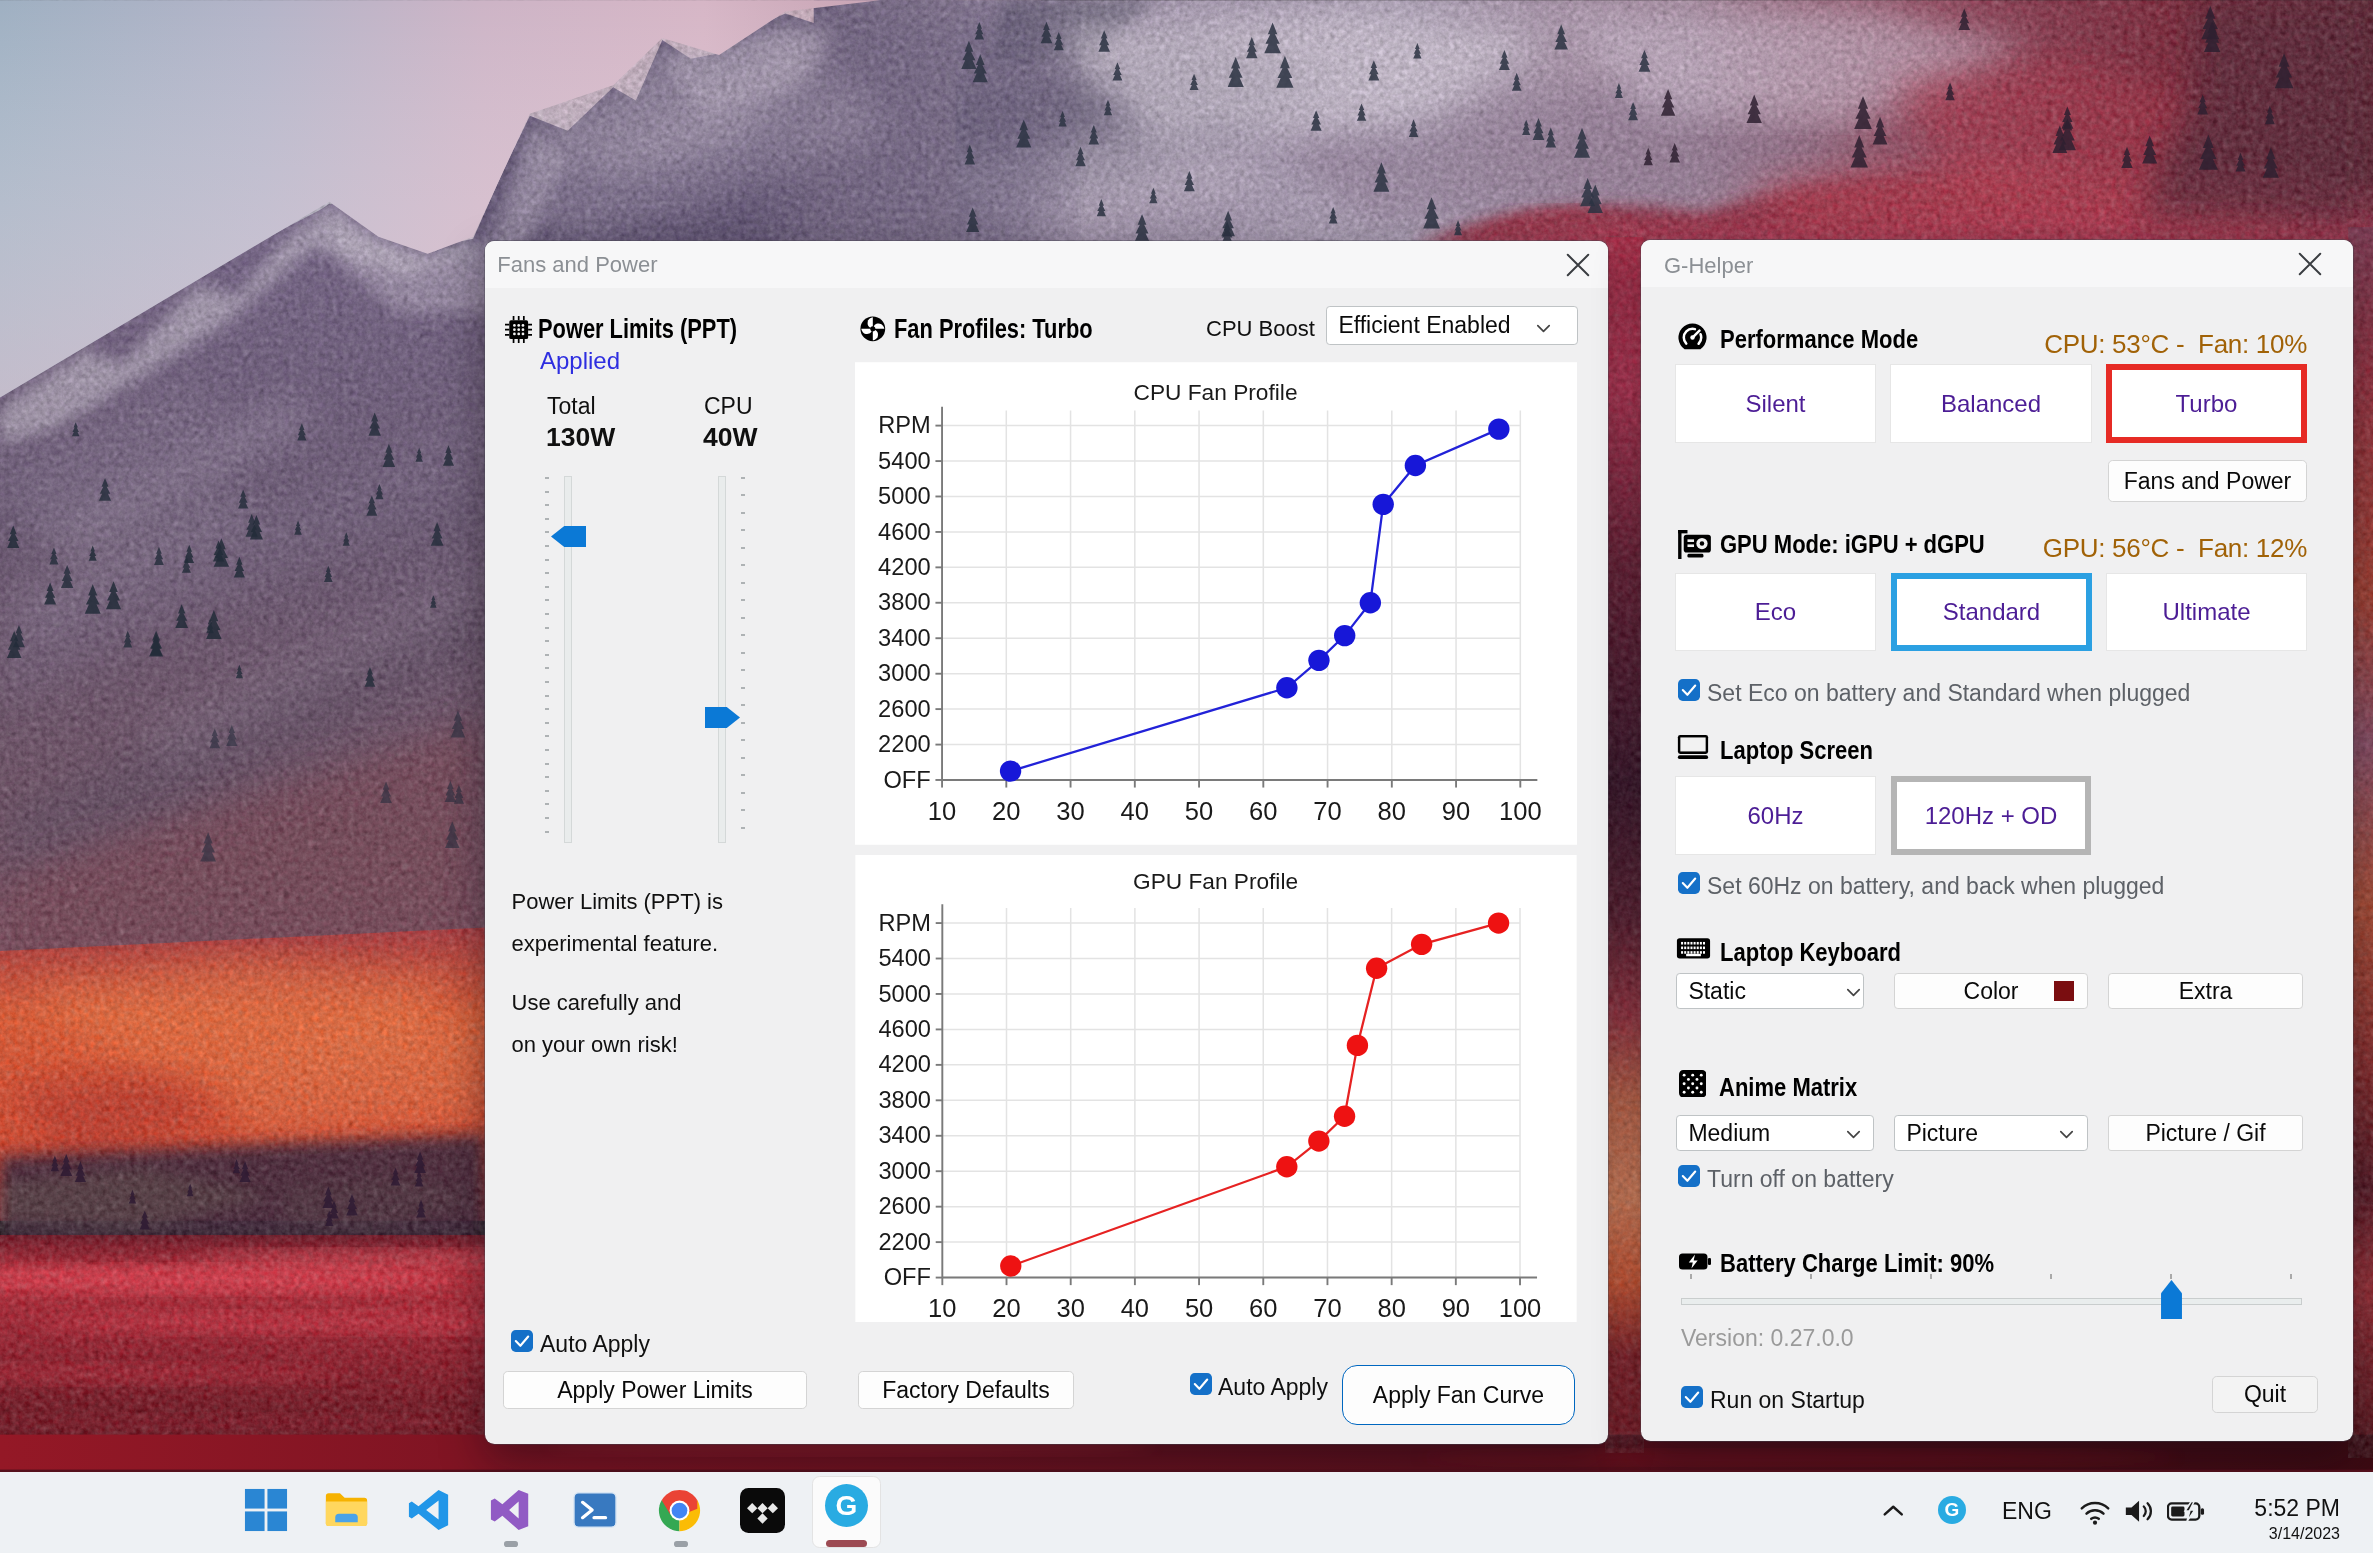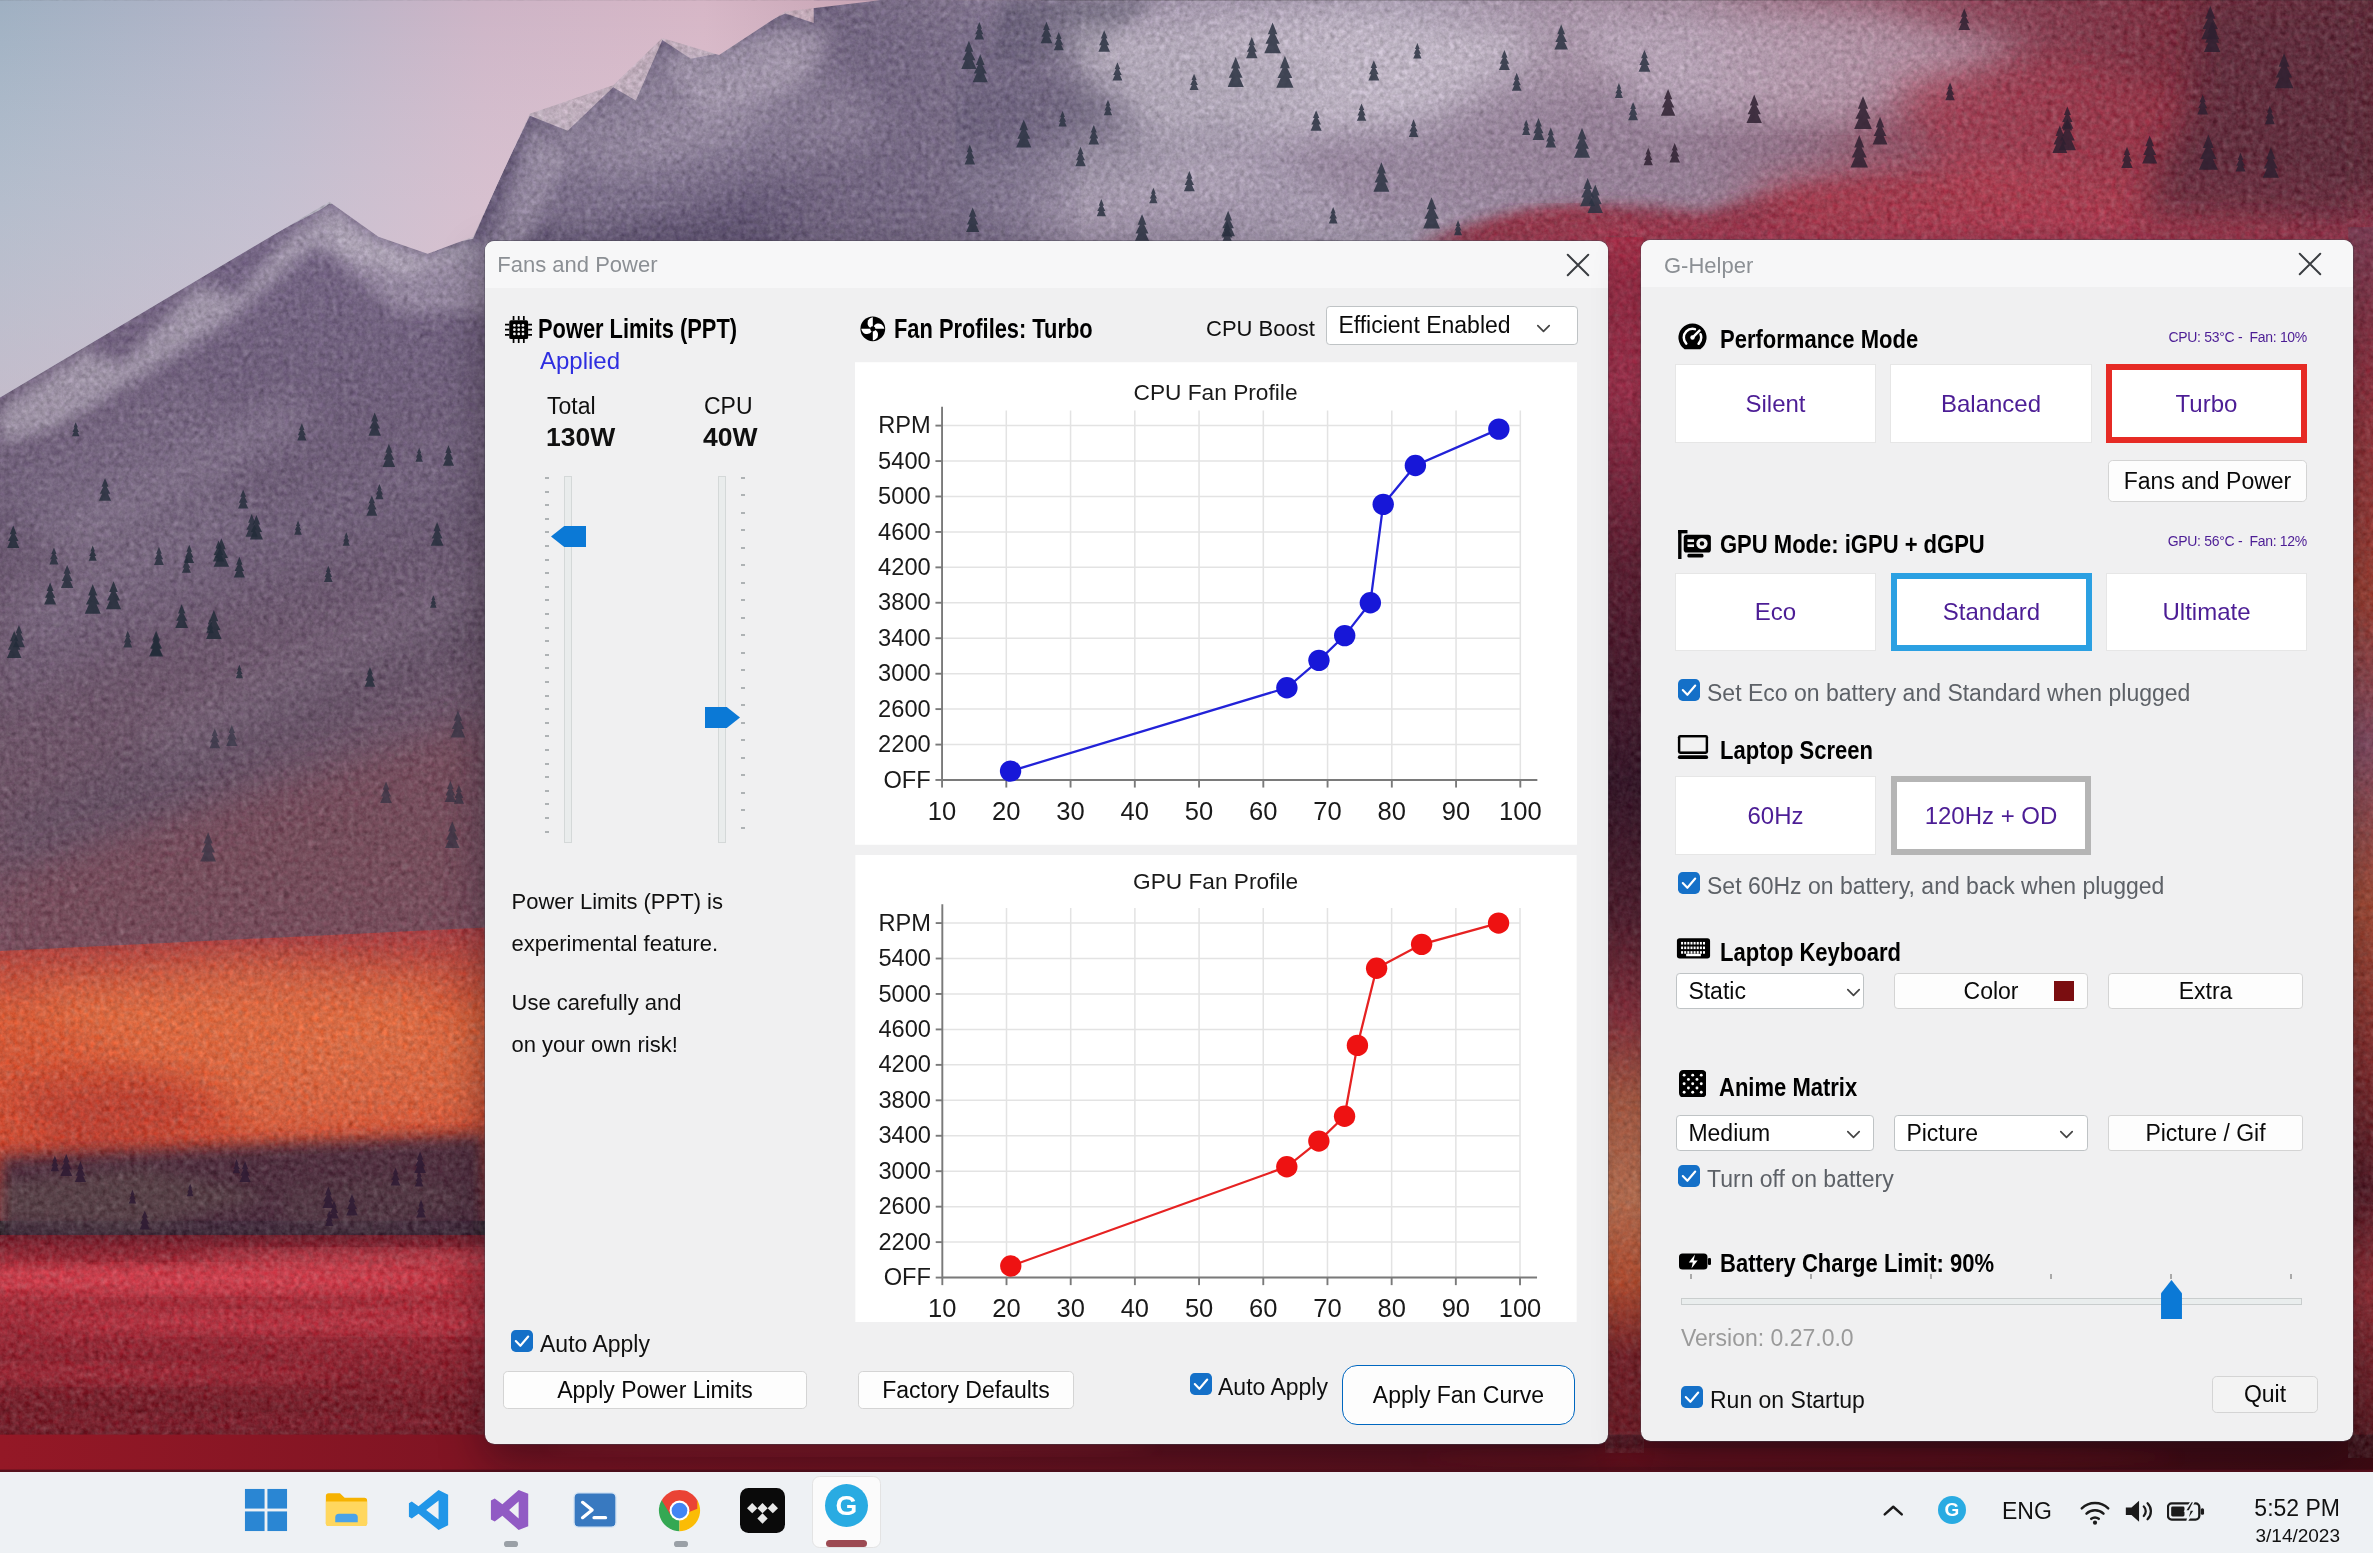--- a/index.html
+++ b/index.html
@@ -10,21 +10,21 @@
 .hdr{position:absolute;font-weight:bold;font-size:25.6px;color:#000;white-space:nowrap;transform:scaleX(.86);transform-origin:0 0}
 .hdrL{position:absolute;font-weight:bold;font-size:28px;color:#000;white-space:nowrap;transform:scaleX(.78);transform-origin:0 0}
 .t{position:absolute;font-size:23px;color:#101010;white-space:nowrap}
 .g{color:#5d6167}
 .b{position:absolute;display:flex;align-items:center;justify-content:center;background:#fff;
  border:0.9px solid #e6e6e6;font-size:24px;color:#4c1d95;white-space:nowrap}
 .b2{position:absolute;display:flex;align-items:center;justify-content:center;background:#fdfdfd;
  border:0.9px solid #d4d4d4;border-radius:4.7px;font-size:23px;color:#0a0a0a;white-space:nowrap}
 .sel{position:absolute;background:#fff;border:0.9px solid #bfc3c5;border-radius:3.8px;font-size:23px;
  color:#0a0a0a;display:flex;align-items:center;padding-left:11.4px;white-space:nowrap}
-.tmp{position:absolute;font-size:14px;letter-spacing:-0.3px;color:#4c1d95;white-space:nowrap}
+.tmp{position:absolute;font-size:26px;letter-spacing:-0.3px;color:#a16207;white-space:nowrap}
 </style></head><body>
 <svg class="abs" style="left:0;top:0" width="2373" height="1554" viewBox="0 0 2508 1642">
     <defs>
 <linearGradient id="sky" x1="0" y1="0" x2="1" y2="0">
  <stop offset="0" stop-color="#9fb0c2"></stop>
         <stop offset=".3" stop-color="#b4b4c8"></stop>
  <stop offset=".55" stop-color="#cdb4c6"></stop>
         <stop offset=".8" stop-color="#d6b6c6"></stop>
  <stop offset="1" stop-color="#c8a4b4"></stop>
       </linearGradient>
@@ -1015,13 +1015,13 @@
       <path d="M26 5.5 a12 12 0 0 1 0 17"></path>
     </g>
   </svg>
 <svg class="abs" style="left:2167px;top:1500px" width="38" height="23" viewBox="0 0 40 24">
 <rect x="1" y="3.5" width="33" height="17" rx="4" fill="none" stroke="#1b1b1b" stroke-width="2.4"></rect>
 <rect x="35.5" y="8.5" width="3.5" height="7" rx="1.6" fill="#1b1b1b"></rect>
 <rect x="4.4" y="6.8" width="14" height="10.4" rx="1.5" fill="#1b1b1b"></rect>
 <path d="M25.5 1.5 l-6.5 10 h5 l-3 11 8 -12 h-5 l4.5 -9 Z" fill="#1b1b1b" stroke="#eef1f4" stroke-width="1.6"></path>
   </svg>
 <div class="abs" style="left:2253px;top:1495px;width:87px;text-align:right;font-size:23px;color:#111">5:52 PM</div>
-<div class="abs" style="left:2239px;top:1525px;width:101px;text-align:right;font-size:19px;color:#111">3/14/2023</div>
+<div class="abs" style="left:2239px;top:1525px;width:101px;text-align:right;font-size:16px;color:#111">3/14/2023</div>
 
 </body></html>

